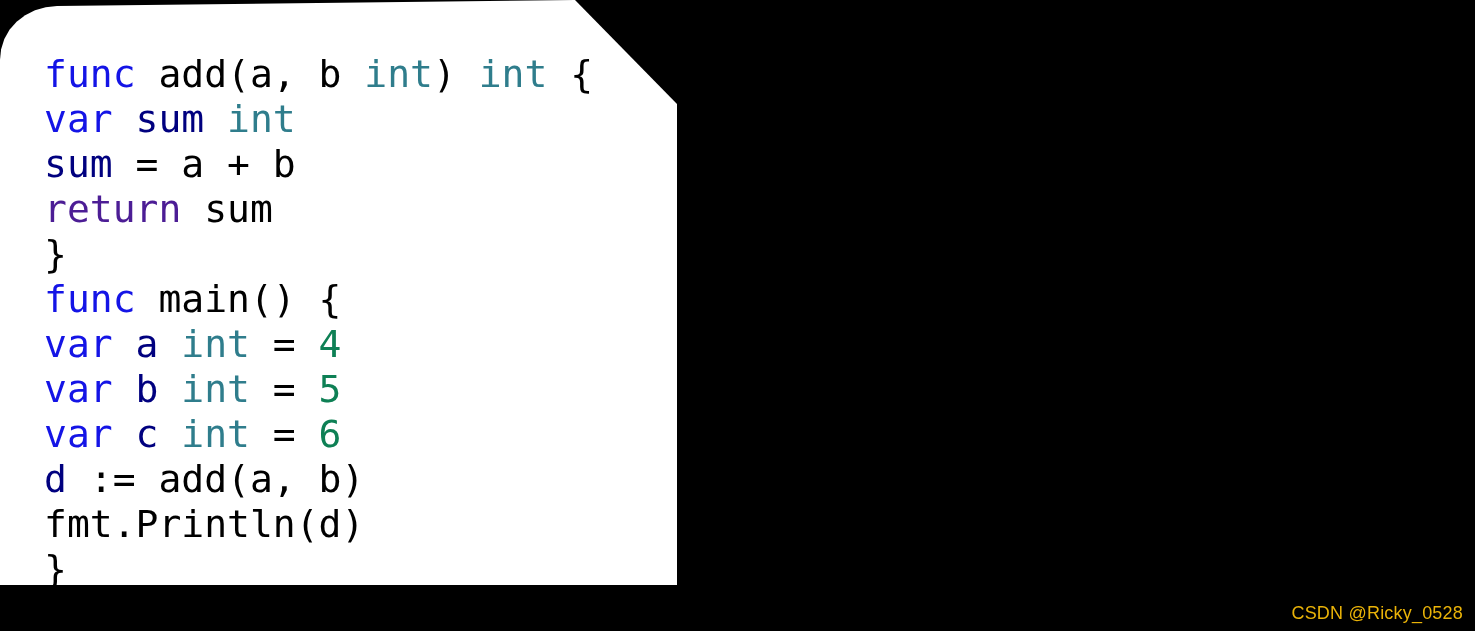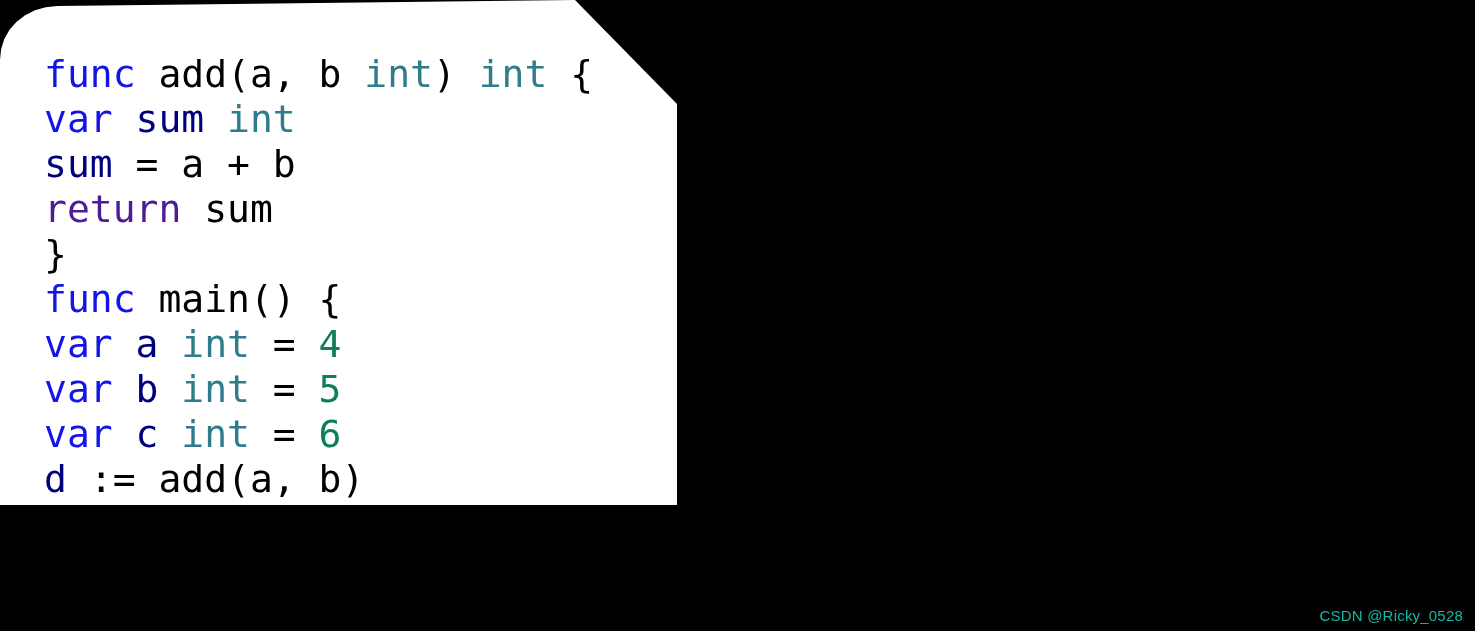--- a/index.html
+++ b/index.html
@@ -21,21 +21,21 @@
     height: 631px;
     background: #000000;
   }
 
   
   #code-card {
     position: absolute;
     left: 0px;
     top: 0px;
     width: 677px;
-    height: 505px;
+    height: 585px;
     background: #ffffff;
     
     clip-path: polygon(
       0px 615px,
       0px 60px,
       1.1px 49.3px, 4.3px 39.1px, 9.5px 29.8px, 16.6px 21.8px,
       25.2px 15.2px, 35.0px 10.3px, 45.7px 7.2px, 57.0px 6.1px,
       575px 0px,
       677px 104px,
       677px 615px
@@ -68,22 +68,22 @@
   .tok-number    { color: #0e8055; }  
   .tok-ident     { color: #00007f; }  
   .tok-plain     { color: #000000; }  
 
   
   #watermark {
     position: absolute;
     right: 12px;
     bottom: 7px;
     font-family: "Liberation Sans", sans-serif;
-    font-size: 15px;
-    color: #14b8a6;
+    font-size: 18px;
+    color: #eab308;
     letter-spacing: 0.2px;
     user-select: none;
     text-align: right;
   }
 </style>
 </head>
 <body>
 
 <div id="screen">
 

